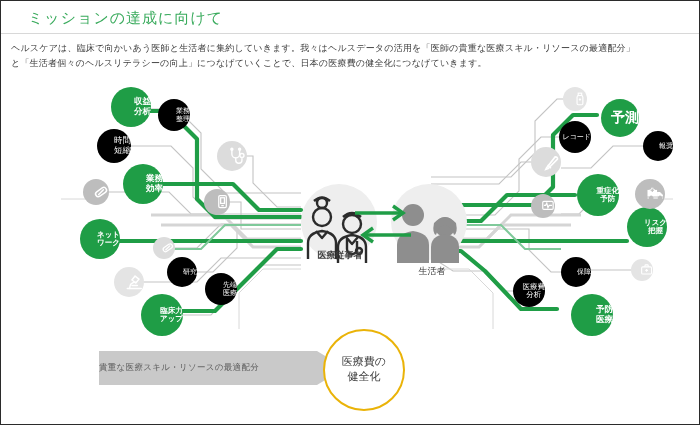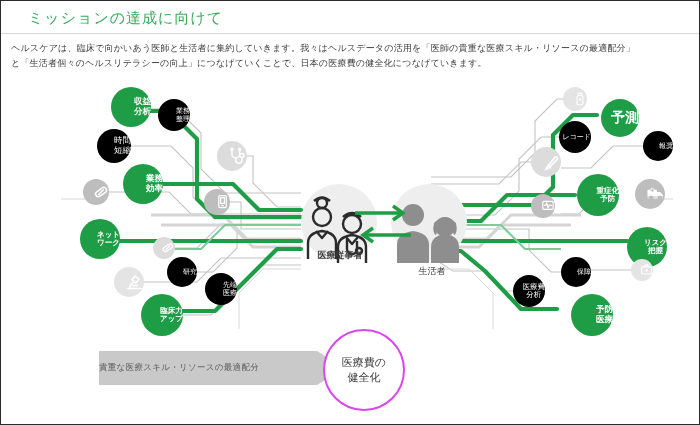--- a/index.html
+++ b/index.html
@@ -69,24 +69,25 @@
     clip-path:polygon(0 0,218px 0,246px 17px,218px 34px,0 34px);
     justify-content:flex-start;box-sizing:border-box;
   }
   .ribbon.right{
     left:452px;top:350px;width:248px;
     clip-path:polygon(28px 0,248px 0,248px 34px,28px 34px,0 17px);
     justify-content:flex-start;padding-left:66px;box-sizing:border-box;
   }
   .goal{
     position:absolute;left:322px;top:328px;width:78px;height:78px;
-    border:2px solid #d946ef;border-radius:50%;
+    border:2px solid #eab308;border-radius:50%;
     display:flex;flex-direction:column;align-items:center;justify-content:center;
     font-size:11px;color:#3c3c3c;line-height:1.35;background:#fff;
     text-align:center;
+    font-family:Liberation Mono, monospace;
   }
 </style>
 </head>
 <body>
 
 <div id="page">
 
   <div class="title">ミッションの達成に向けて</div>
   <div class="title-rule"></div>
   <div class="lead">
@@ -299,21 +300,21 @@
      <div>
             <span>報奨</span>
           </div>
         </div>
         <div class="node green" style="left:576px;top:95px;width:42px;height:42px;font-size:7.5px;">
      <div>
             <span>重症化</span>
             <span>予防</span>
           </div>
         </div>
-        <div class="node green" style="left:626px;top:148px;width:40px;height:40px;font-size:7.5px;">
+        <div class="node green" style="left:626px;top:128px;width:40px;height:40px;font-size:7.5px;">
      <div>
             <span>リスク</span>
             <span>把握</span>
           </div>
         </div>
         <div class="node gray" style="left:560px;top:178px;width:30px;height:30px;font-size:7px;">
      <div>
             <span>保障</span>
           </div>
         </div>

